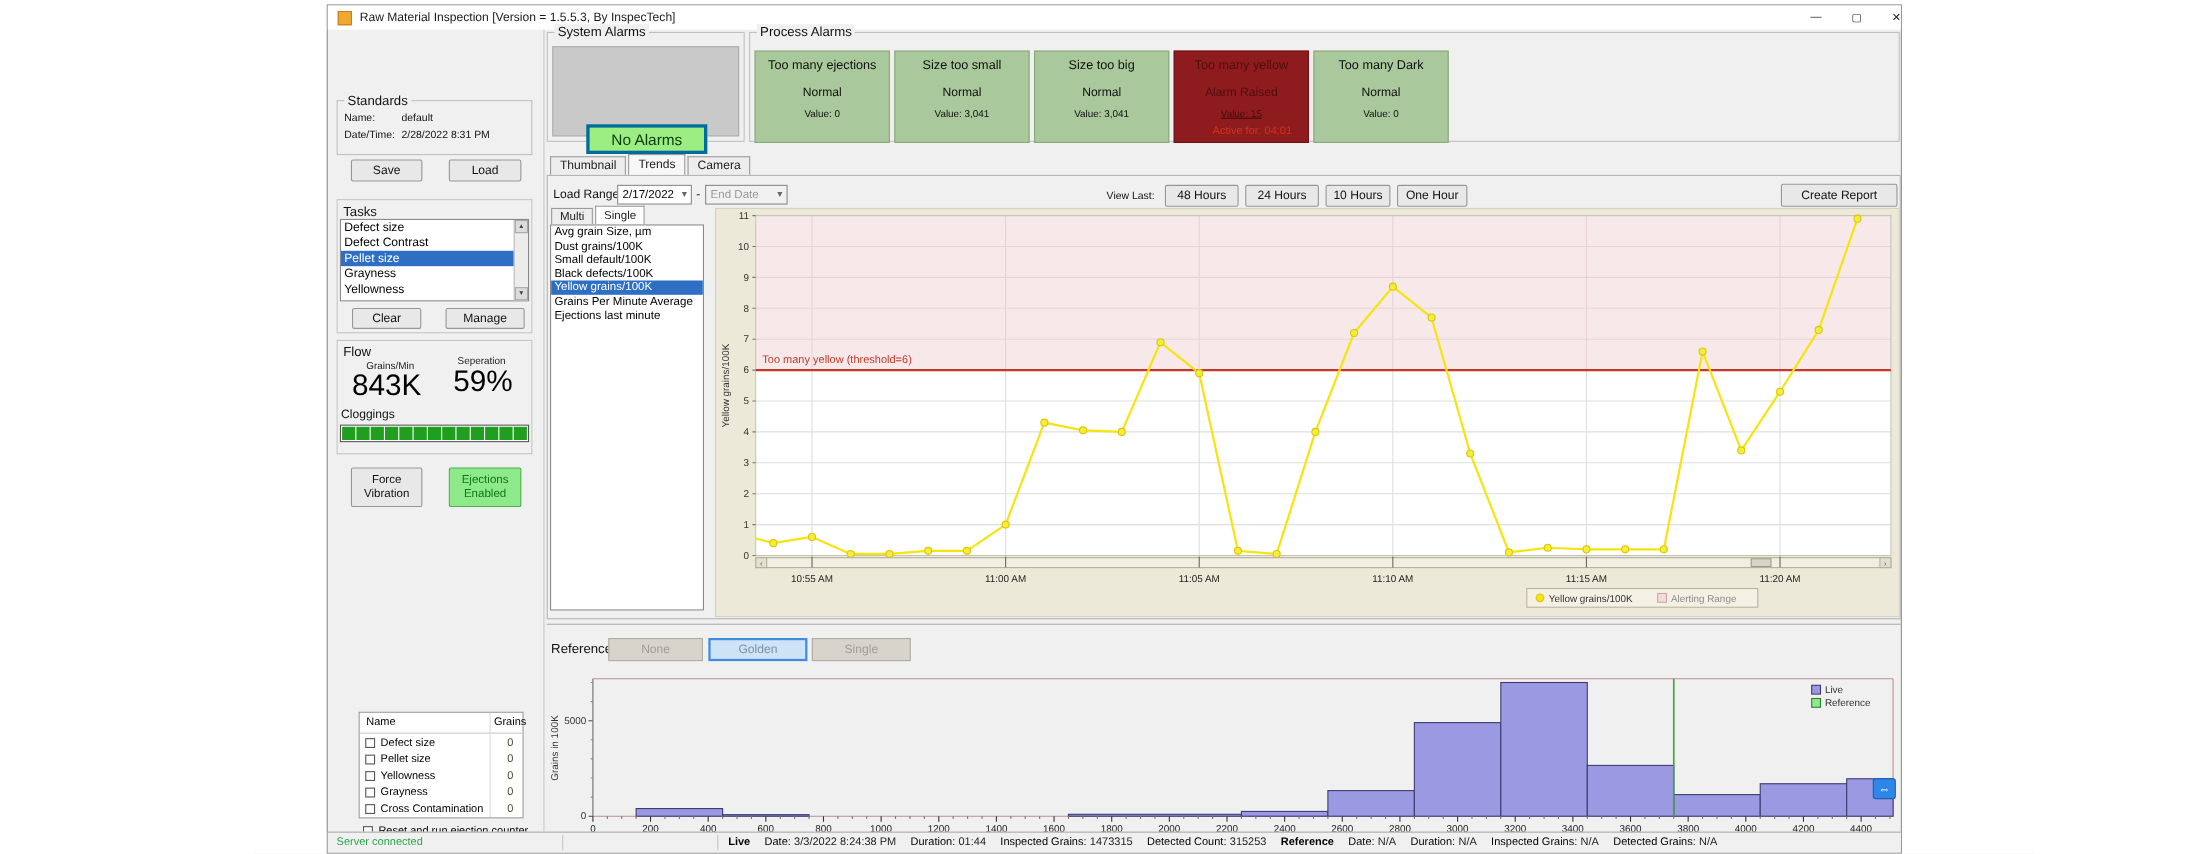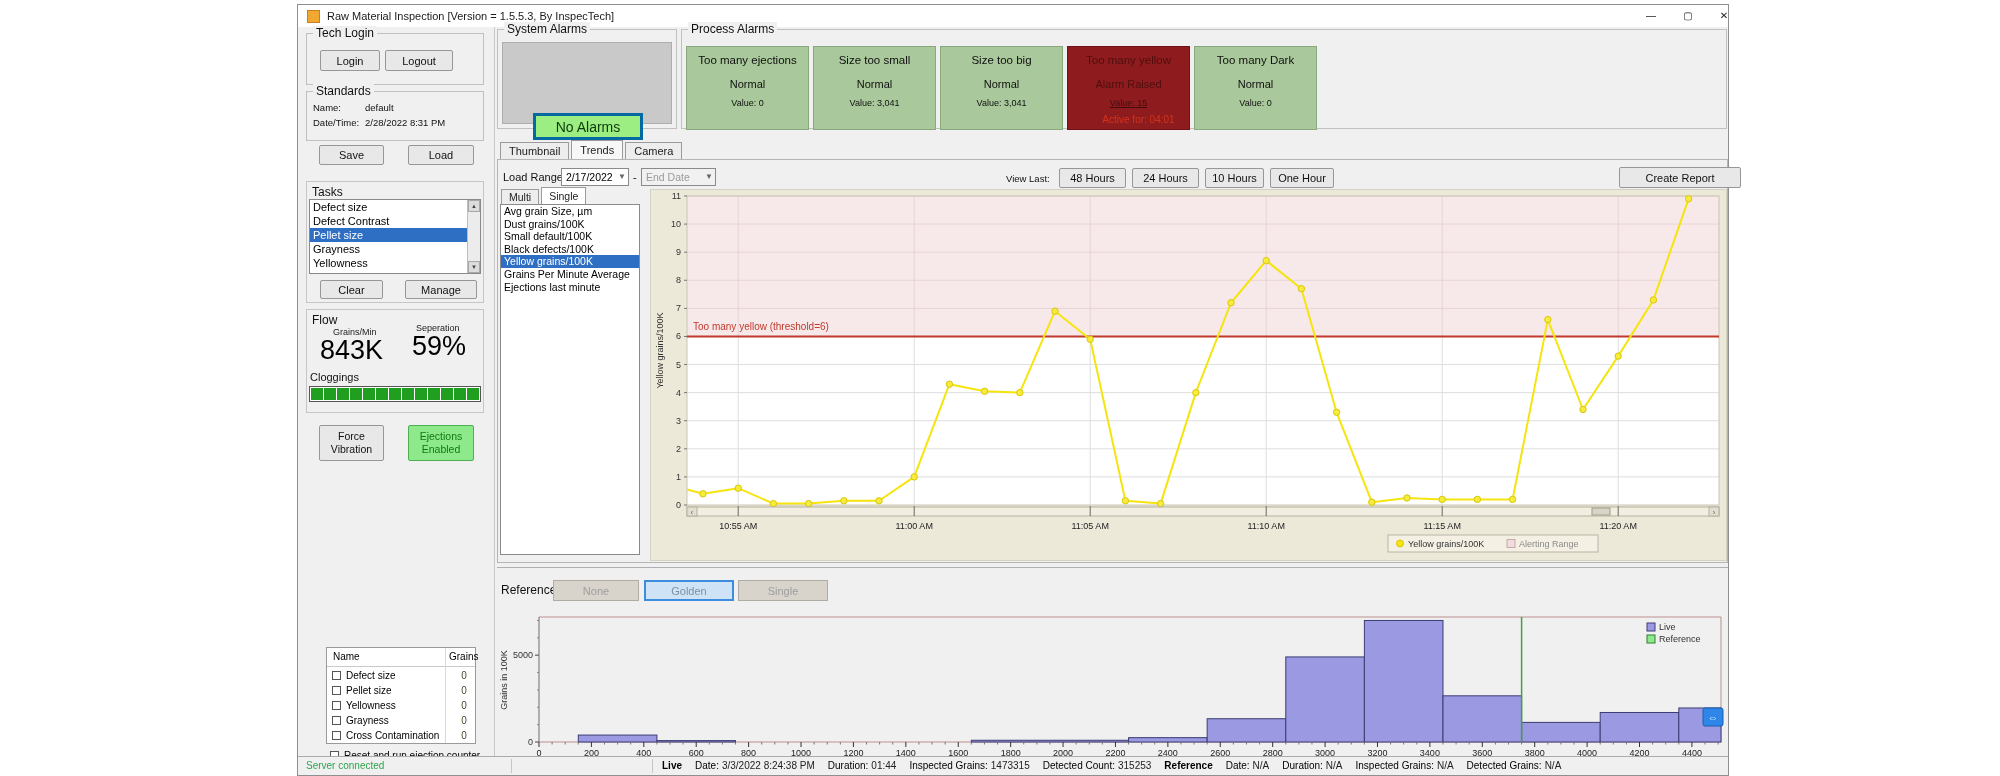--- a/index.html
+++ b/index.html
@@ -96,25 +96,20 @@
   <div class="titlebar">
     <div class="appicon"></div>
     <div class="title">Raw Material Inspection [Version = 1.5.5.3, By InspecTech]</div>
     <div class="winbtn" style="left:1340px;">—</div>
     <div class="winbtn" style="left:1377px;">▢</div>
     <div class="winbtn" style="left:1413px;">✕</div>
   </div>
 
   <div class="vdiv" style="left:196px;top:22px;height:731px;"></div>
 
-  <div class="group" style="left:8px;top:28px;width:178px;height:52px;">
-    <span class="glabel">Tech Login</span>
-    <div class="btn" style="left:13px;top:16px;width:60px;height:21px;">Login</div>
-    <div class="btn" style="left:78px;top:16px;width:68px;height:21px;">Logout</div>
-  </div>
 
   <div class="group" style="left:8px;top:86px;width:178px;height:50px;">
     <span class="glabel">Standards</span>
     <div class="lab" style="left:6px;top:10px;font-size:9.5px;">Name:</div>
     <div class="lab" style="left:58px;top:10px;font-size:9.5px;">default</div>
     <div class="lab" style="left:6px;top:25px;font-size:9.5px;">Date/Time:</div>
     <div class="lab" style="left:58px;top:25px;font-size:9.5px;">2/28/2022 8:31 PM</div>
   </div>
 
   <div class="btn" style="left:21px;top:140px;width:65px;height:20px;">Save</div>
@@ -265,21 +260,21 @@
       <span>End Date</span>
       <span class="arr">▼</span>
     </div>
     <div class="lab" style="left:508px;top:13px;font-size:9.5px;">View Last:</div>
     <div>
         <div class="btn" style="left: 561px; top: 8px; width: 67px; height: 20px;">48 Hours</div>
         <div class="btn" style="left: 634px; top: 8px; width: 67px; height: 20px;">24 Hours</div>
         <div class="btn" style="left: 707px; top: 8px; width: 59px; height: 20px;">10 Hours</div>
         <div class="btn" style="left: 772px; top: 8px; width: 64px; height: 20px;">One Hour</div>
       </div>
-    <div class="btn" style="left:1121px;top:7px;width:122px;height:21px;">Create Report</div>
+    <div class="btn" style="left:1121px;top:7px;width:106px;height:21px;">Create Report</div>
 
     <div class="tabs small" style="left:3px;top:28px;height:16px;">
         <div class="tab">Multi</div>
         <div class="tab active">Single</div>
       </div>
     <div class="listbox" style="left:2px;top:44px;width:140px;height:351px;">
         <div class="li small">Avg grain Size, µm</div>
         <div class="li small">Dust grains/100K</div>
         <div class="li small">Small default/100K</div>
         <div class="li small">Black defects/100K</div>

